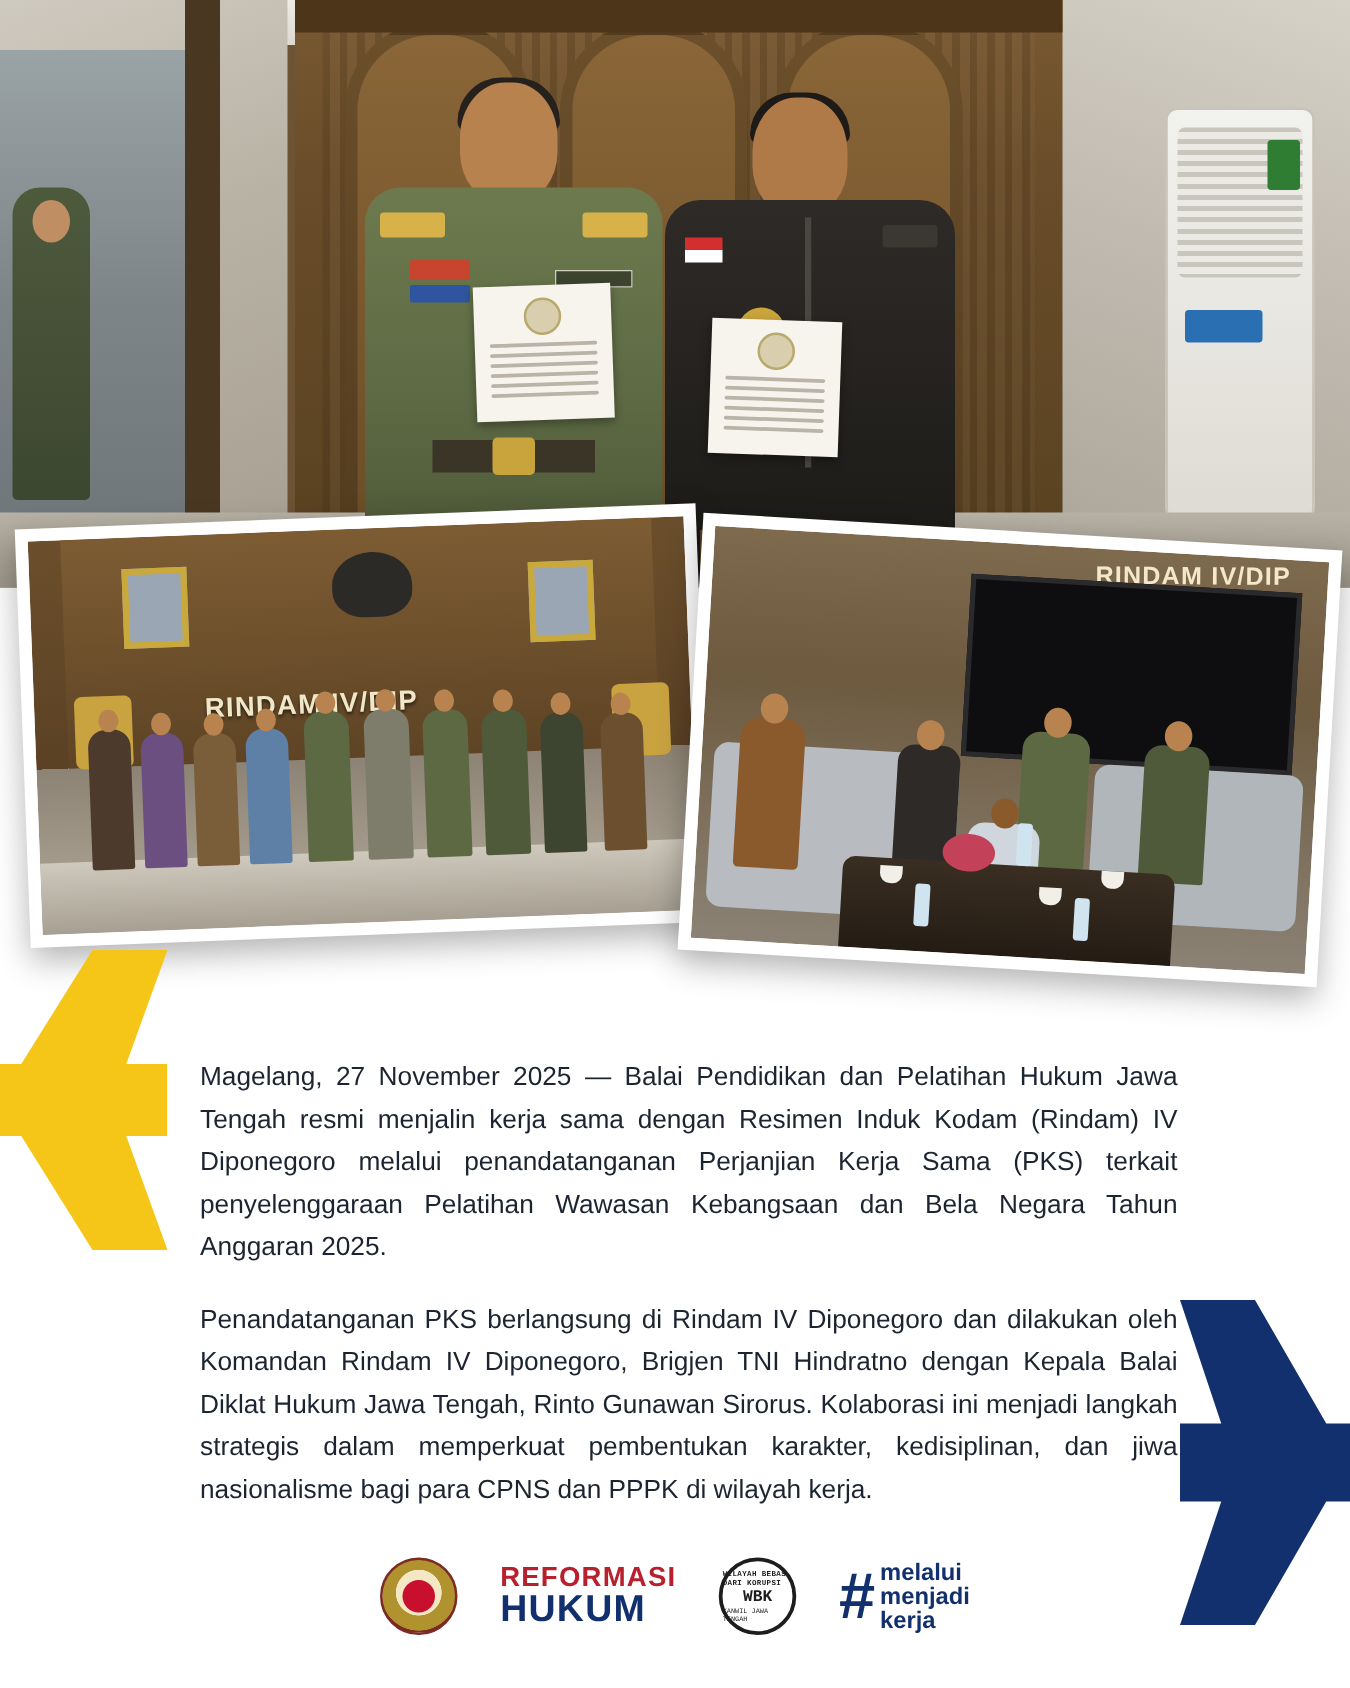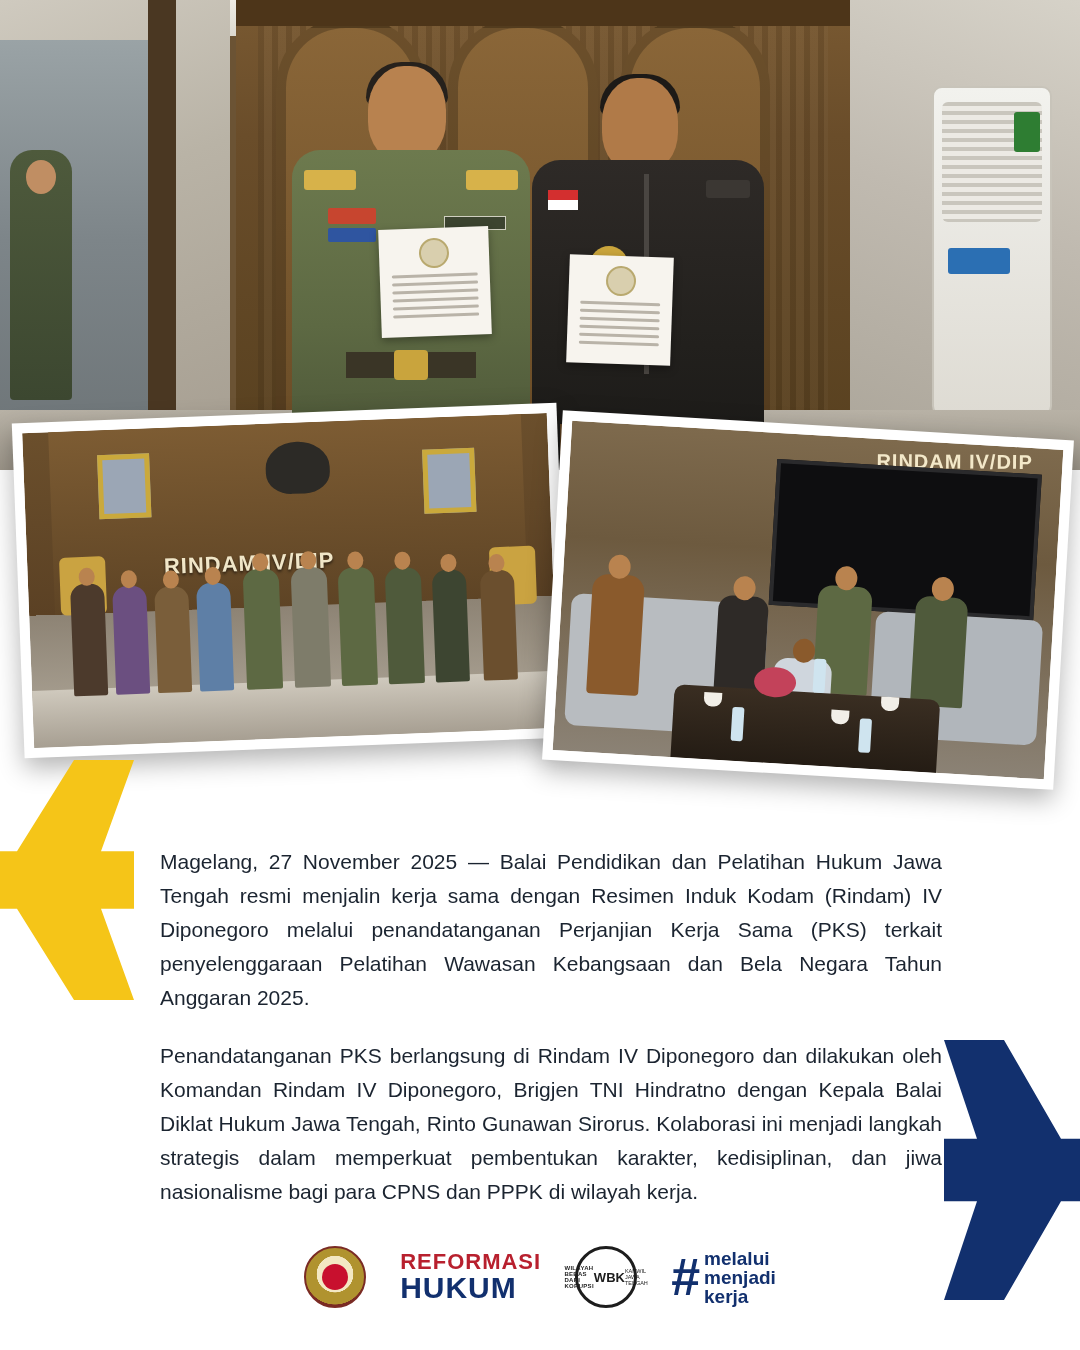--- a/index.html
+++ b/index.html
@@ -244,21 +244,21 @@
     width: 26px; height: 26px; border-radius: 50%; background:#c8102e;
   }
 
   .reformasi { line-height: 1; }
   .reformasi .r1 { font-size: 22px; font-weight: bold; color:#b8202e; letter-spacing: 1px;}
   .reformasi .r2 { font-size: 30px; font-weight: bold; color:#12306e; letter-spacing: 1px;}
 
   .wbk {
     width: 62px; height: 62px; border-radius: 50%;
     background: #ffffff; border: 3px solid #1d1d1d;
-    display:flex; flex-direction:row; align-items:center; justify-content:center;
+    display:flex; flex-direction:column; align-items:center; justify-content:center;font-family:Liberation Mono, monospace;
   }
   .wbk .w1 { font-size: 6px; font-weight:bold; color:#1d1d1d; letter-spacing:.3px;}
   .wbk .w2 { font-size: 13px; font-weight:bold; color:#1d1d1d; }
   .wbk .w3 { font-size: 5.5px; color:#1d1d1d; }
 
   .bangga { display:flex; align-items:center; }
   .bangga .hash { font-size: 52px; font-weight: bold; color:#12306e; line-height:.9; margin-right:4px;}
   .bangga .bl { line-height: 19px; }
   .bangga .bl div { font-size: 19px; font-weight: bold; color:#12306e; }
 

